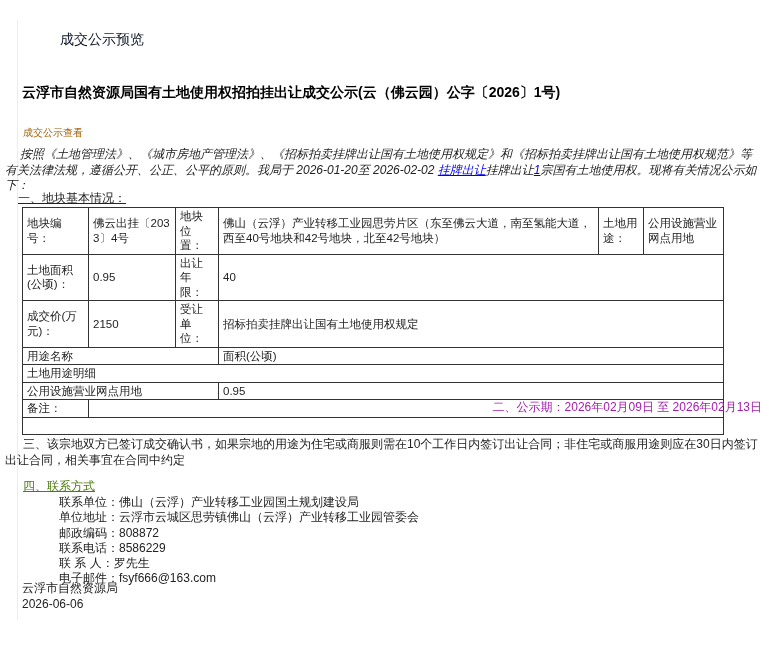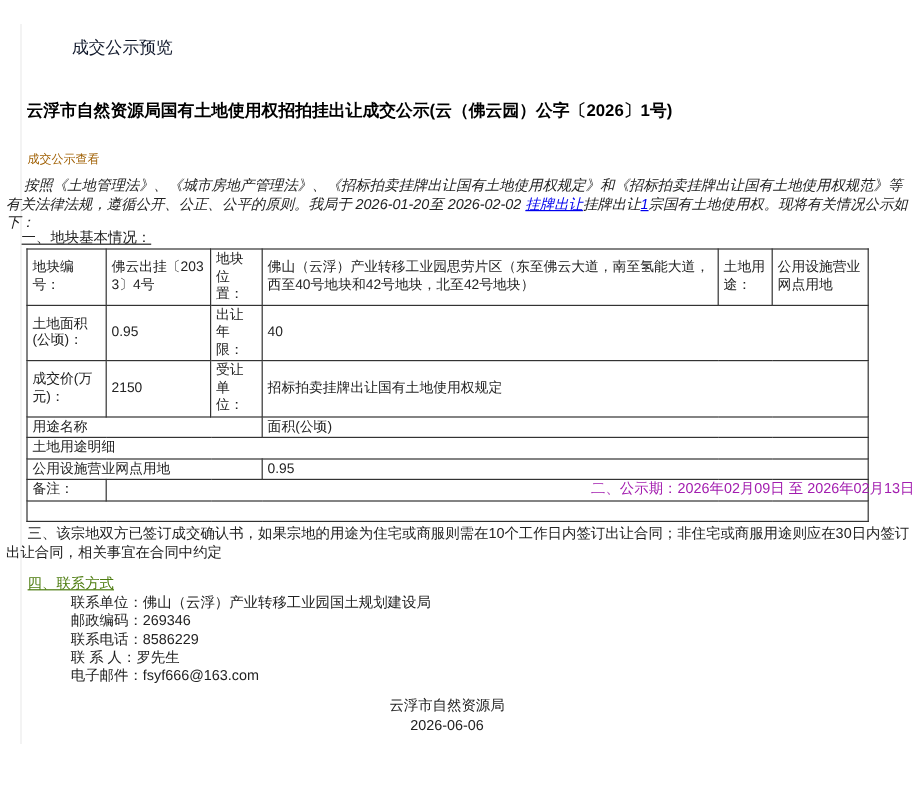--- a/index.html
+++ b/index.html
@@ -19,21 +19,21 @@
   .s1-heading{position:absolute;left:18px;top:190px;font-size:12px;color:#222;text-decoration:underline;}
   table.land{position:absolute;left:22px;top:207px;width:701px;border-collapse:collapse;
     table-layout:fixed;font-size:11.5px;color:#222;}
   table.land td{border:1px solid #333;padding:1px 4px;vertical-align:middle;
     line-height:14.5px;word-break:break-all;overflow:hidden;}
   .s2{position:absolute;left:5px;top:399px;width:757px;font-size:12px;text-indent:18px;color:#a21caf;text-align:right;}
   .s3{position:absolute;left:5px;top:437px;width:757px;font-size:12px;
     line-height:15.5px;text-indent:18px;color:#222;}
   .s4{position:absolute;left:5px;top:478px;width:757px;font-size:12px;text-indent:18px;color:#4d7c0f;text-decoration:underline;}
   .contact{position:absolute;left:43px;top:495px;font-size:12px;line-height:15.3px;color:#222;margin-left:16px;}
-  .signature{position:absolute;left:22px;top:581px;width:701px;text-align:center;
+  .signature{position:absolute;left:22px;top:581px;width:701px;text-align:left;
     font-size:12px;line-height:15.5px;color:#222;}
 </style>
 </head>
 <body>
 
 <div class="left-line"></div>
 
 <div class="preview-label">成交公示预览</div>
 
 <div class="doc-title">云浮市自然资源局国有土地使用权招拍挂出让成交公示(云（佛云园）公字〔2026〕1号)</div>
@@ -96,21 +96,22 @@
   </table>
 
 <div class="s2">二、公示期：2026年02月09日 至 2026年02月13日</div>
 
 <div class="s3">三、该宗地双方已签订成交确认书，如果宗地的用途为住宅或商服则需在10个工作日内签订出让合同；非住宅或商服用途则应在30日内签订出让合同，相关事宜在合同中约定</div>
 
 <div class="s4">四、联系方式</div>
 
 <div class="contact">
   <div>联系单位：佛山（云浮）产业转移工业园国土规划建设局</div>
-  <div>邮政编码：269346</div>
+  <div>单位地址：云浮市云城区思劳镇佛山（云浮）产业转移工业园管委会</div>
+  <div>邮政编码：808872</div>
   <div>联系电话：8586229</div>
   <div>联 系 人：罗先生</div>
   <div>电子邮件：fsyf666@163.com</div>
 </div>
 
 <div class="signature">
   <div>云浮市自然资源局</div>
   <div>2026-06-06</div>
 </div>
 

